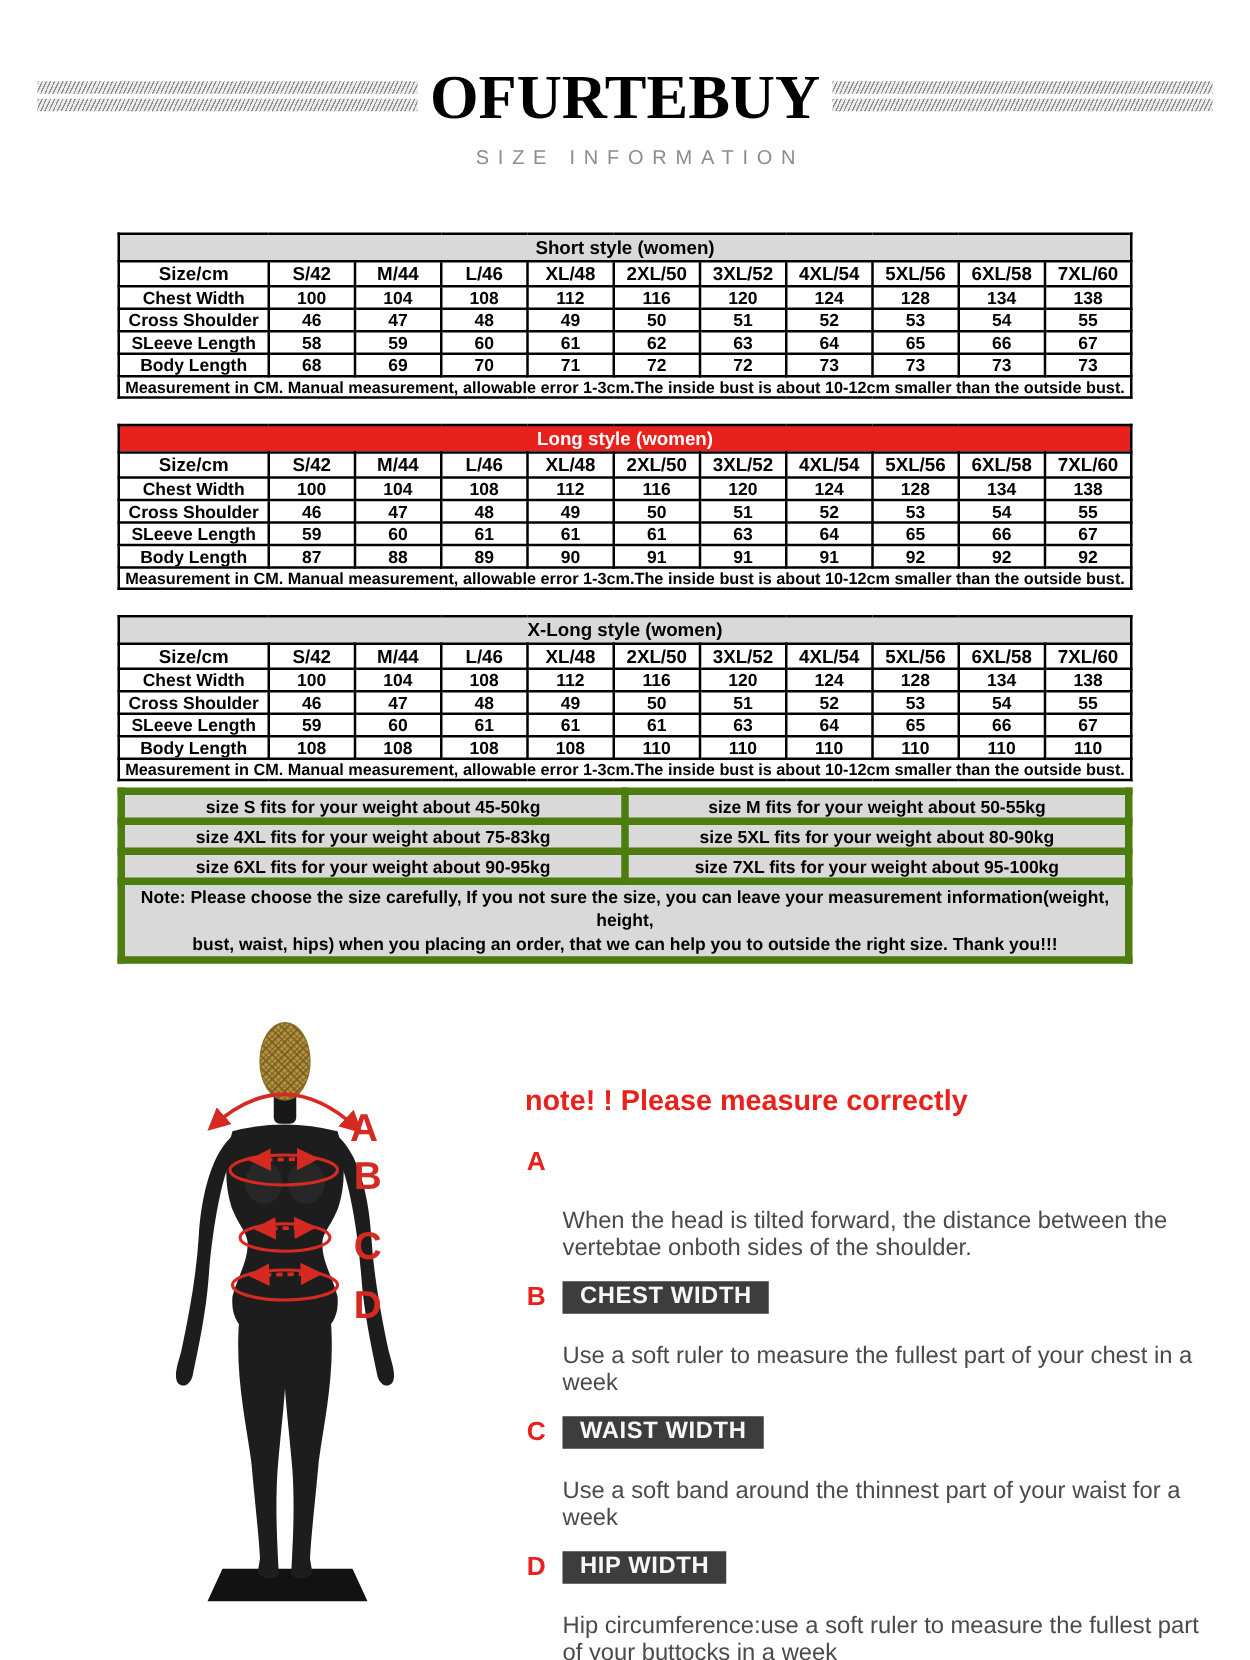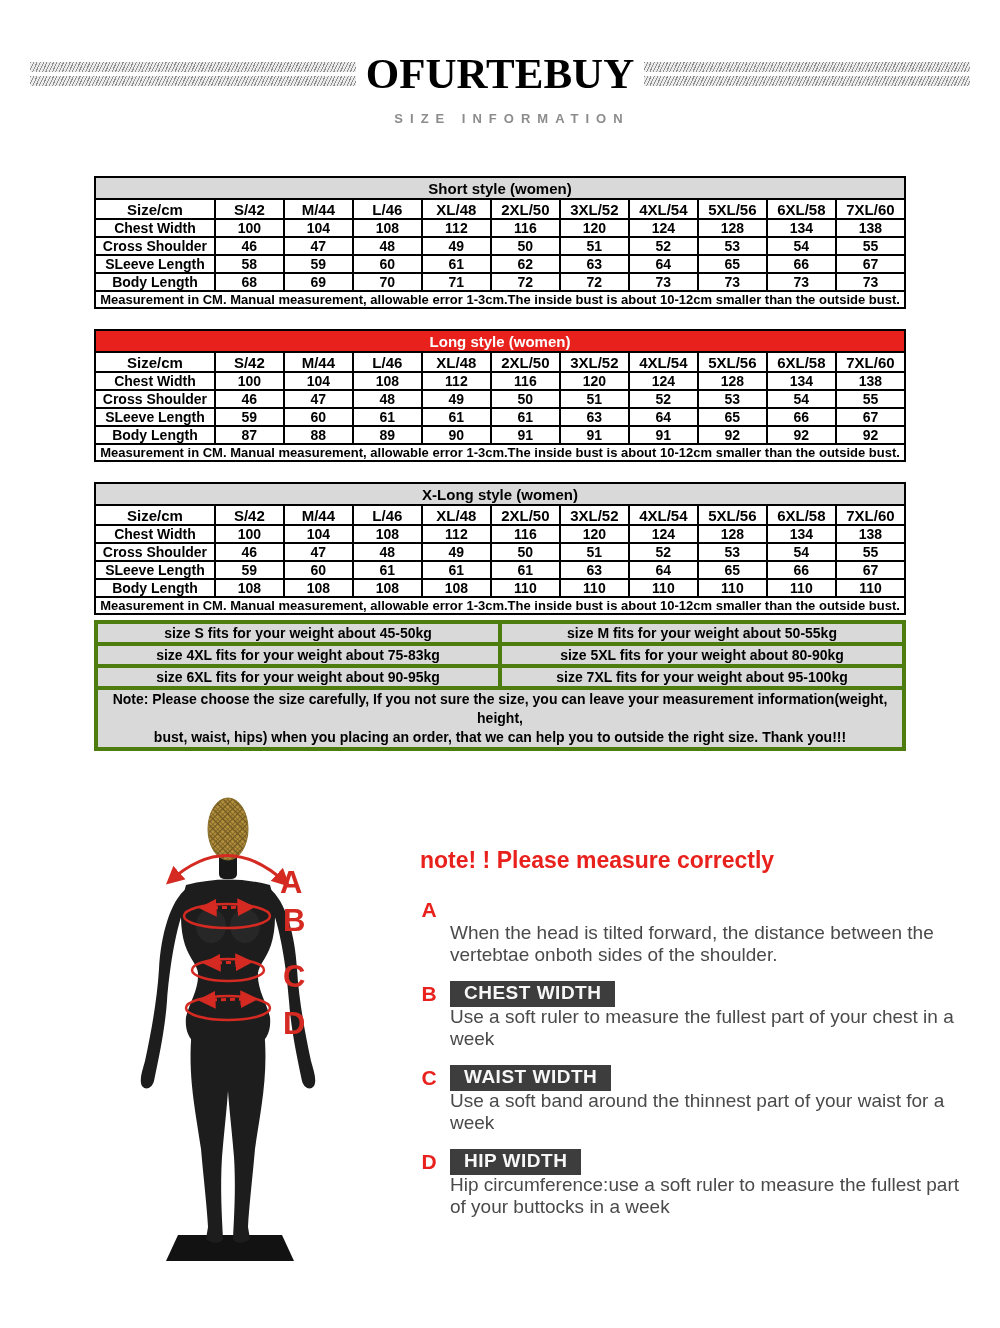--- a/index.html
+++ b/index.html
@@ -7,50 +7,50 @@
   body {
     width:1000px; height:1328px; background:#fff;
     font-family:"Liberation Sans", sans-serif; color:#000;
   }
   .page { position:relative; width:1000px; height:1328px; overflow:hidden; }
 
   
   .brand-header { display:flex; align-items:center; gap:10px; padding-top:52px; margin:0 30px; }
   .hatch { flex:1; display:flex; flex-direction:column; gap:4px; }
   .stripe { height:10px; background:repeating-linear-gradient(115deg,#8f8f8f 0 1px,#ececec 1px 3px); }
-  .brand { margin:0; font-family:"Liberation Serif", serif; font-weight:700; font-size:43px; line-height:1; color:#000; white-space:nowrap; }
-  .subtitle { text-align:center; margin-top:16px; font-size:13px; letter-spacing:7px; color:#8c8c8c; font-weight:700;padding-left:24px; }
+  .brand { margin:0; font-family:"Liberation Serif", serif; font-weight:700; font-size:50px; line-height:1; color:#000; white-space:nowrap; }
+  .subtitle { text-align:center; margin-top:16px; font-size:16px; letter-spacing:7px; color:#8c8c8c; font-weight:400;padding-left:24px; }
 
   
   .content { width:812px; margin:50px auto 0; }
   table { border-collapse:collapse; width:100%; table-layout:fixed; }
   .size-table { margin-bottom:20px; }
   .size-table td { border:2px solid #000; text-align:center; font-weight:700; padding:0 1px; overflow:hidden; white-space:nowrap; }
   .col-label { width:14.8%; }
   .t-title { height:22px; font-size:15px; background:var(--table-gray,#d9d9d9); }
   .t-title.red { background:var(--accent-red,#e8211d); color:#fff; }
   .t-head { height:20px; font-size:15px; background:#fff; }
   .t-label, .t-val { height:18px; font-size:14px; background:#fff; }
   .t-foot { height:17px; font-size:13px; background:#fff; }
 
   #weight-table { margin-top:-15px; }
-  #weight-table td { border:4px solid #4d7c0f; font-weight:700; text-align:center; background:var(--table-gray,#d9d9d9); }
+  #weight-table td { border:6px solid #4d7c0f; font-weight:700; text-align:center; background:var(--table-gray,#d9d9d9); }
   .w-cell { height:19px; font-size:14px; width:50%; }
   .w-note { font-size:14px; line-height:19px; padding:0;margin-left:44px; }
 
   
   .measure-section { display:flex; margin-top:38px; }
   .figure-wrap { flex:0 0 420px; width:420px; height:528px; }
   .guide { width:548px; margin-top:58px; }
   .guide-title { color:var(--accent-red,#e8211d); font-size:23px; font-weight:700; margin:0 0 24px 0; }
   .guide-item { margin-bottom:16px; }
   .item-head { display:flex; align-items:center; gap:12px; height:24px; }
   .letter { color:var(--accent-red,#e8211d); font-size:21px; font-weight:700; width:18px; text-align:center; }
   .bar { background:var(--heading-bar,#3d3d3d); color:#f7f7f7; font-size:19px; font-weight:700; padding:1px 14px 3px; letter-spacing:.5px; white-space:nowrap; }
-  .desc { margin:0 0 0 30px; max-width:514px; font-size:19px; line-height:22px; color:var(--body-text,#4a4a4a); }
+  .desc { margin:24px 0 0 30px; max-width:514px; font-size:19px; line-height:22px; color:var(--body-text,#4a4a4a); }
 </style>
 </head>
 <body>
 
 <div class="page">
 
   <header class="brand-header">
     <div class="hatch">
       <div class="stripe"></div>
       <div class="stripe"></div>

